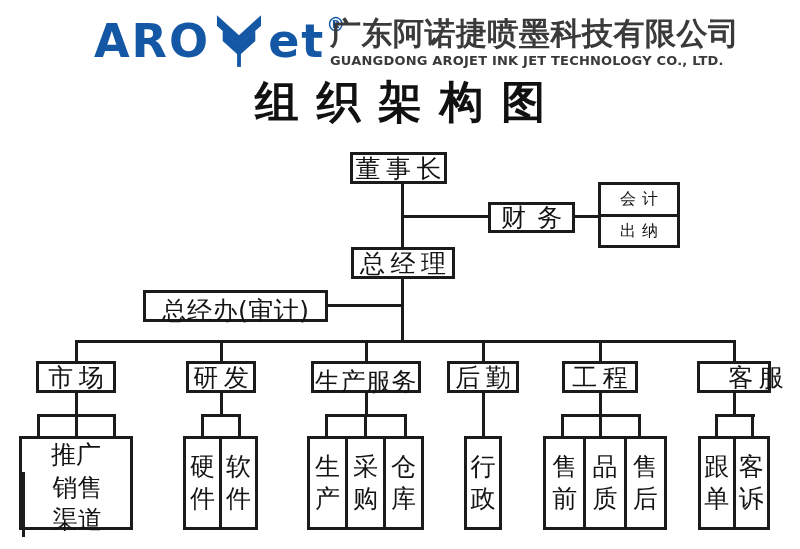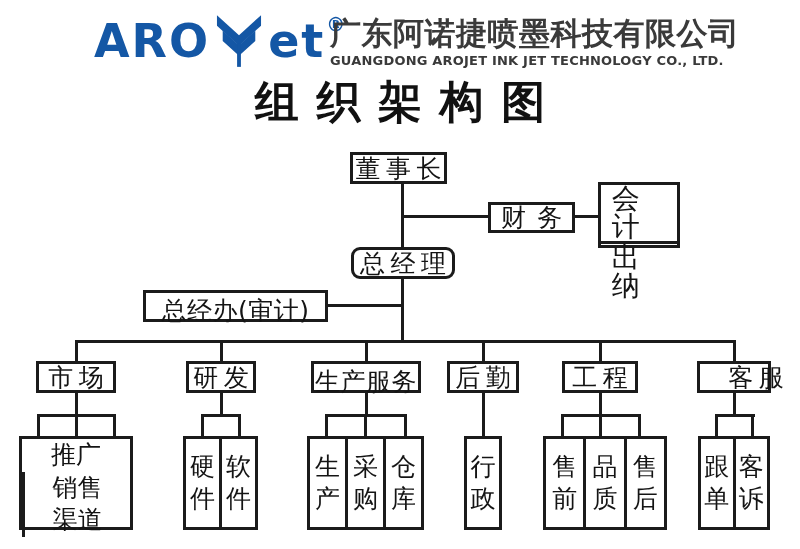--- a/index.html
+++ b/index.html
@@ -23,21 +23,21 @@
   .box{position:absolute;box-sizing:border-box;border:3px solid #1b1b1b;background:#fff;
     display:flex;align-items:center;justify-content:center;
     font-size:25px;color:#141414;line-height:1;white-space:nowrap;}
   .box .lbl{letter-spacing:0.22em;padding-left:0.22em;}
   .box .lbl.tight{letter-spacing:0.02em;padding-left:0;margin-top:9px;}
   .box .lbl.wide{letter-spacing:0.45em;padding-left:0.45em;}
 
   .stack{position:absolute;box-sizing:border-box;border:3px solid #1b1b1b;background:#fff;
     display:flex;flex-direction:column;}
   .stack .row{flex:1;display:flex;align-items:center;justify-content:center;
-    font-size:28px;color:#141414;letter-spacing:0.38em;padding-left:0.38em;line-height:1;}
+    font-size:16px;color:#141414;letter-spacing:0.38em;padding-left:0.38em;line-height:1;}
   .stack .row + .row{border-top:3px solid #1b1b1b;}
 
   .group{position:absolute;box-sizing:border-box;border:3px solid #1b1b1b;background:#fff;display:flex;}
   .group .cell{flex:1;display:flex;align-items:center;justify-content:center;text-align:center;
     font-size:25px;color:#141414;line-height:1.3;word-break:break-all;padding:0 2px;}
   .group .cell + .cell{border-left:3px solid #1b1b1b;}
 
   .ln{position:absolute;background:#1b1b1b;}
 </style>
 </head>
@@ -114,21 +114,21 @@
 
   <div class="box" style="left:488px;top:202px;width:87px;height:31px;">
     <span class="lbl wide">财务</span>
   </div>
 
   <div class="stack" style="left:598px;top:182px;width:82px;height:66px;">
     <div class="row">会计</div>
     <div class="row">出纳</div>
   </div>
 
-  <div class="box" style="left:351px;top:247px;width:104px;height:32px;border-radius:9px;">
+  <div class="box" style="left:351px;top:247px;width:104px;height:32px;">
     <span class="lbl">总经理</span>
   </div>
 
   <div class="box" style="left:143px;top:290px;width:185px;height:32px;">
     <span class="lbl tight">总经办(审计)</span>
   </div>
 
   <div class="box" style="left:36px;top:361px;width:80px;height:32px;">
     <span class="lbl">市场</span>
   </div>

